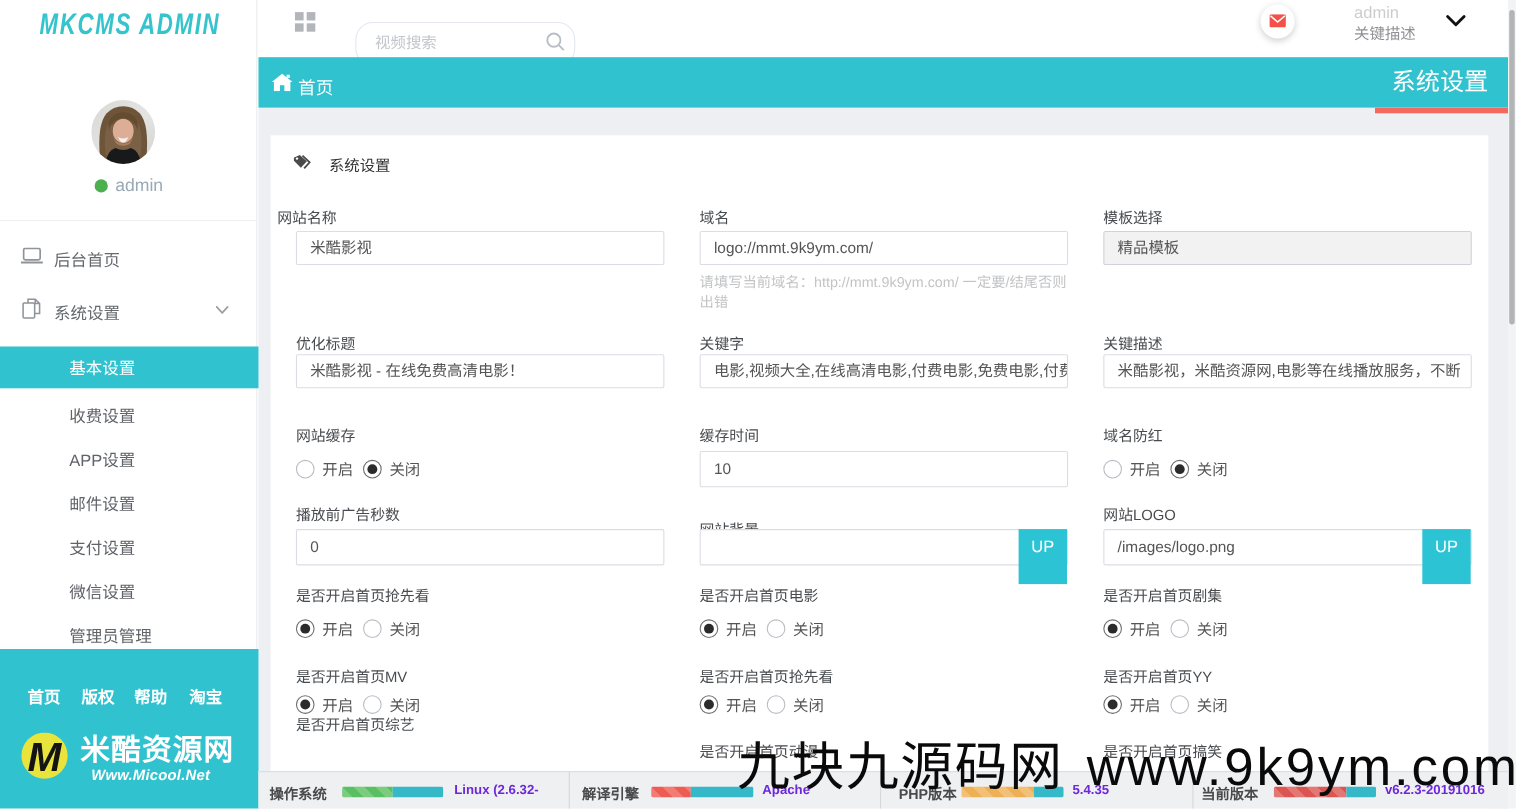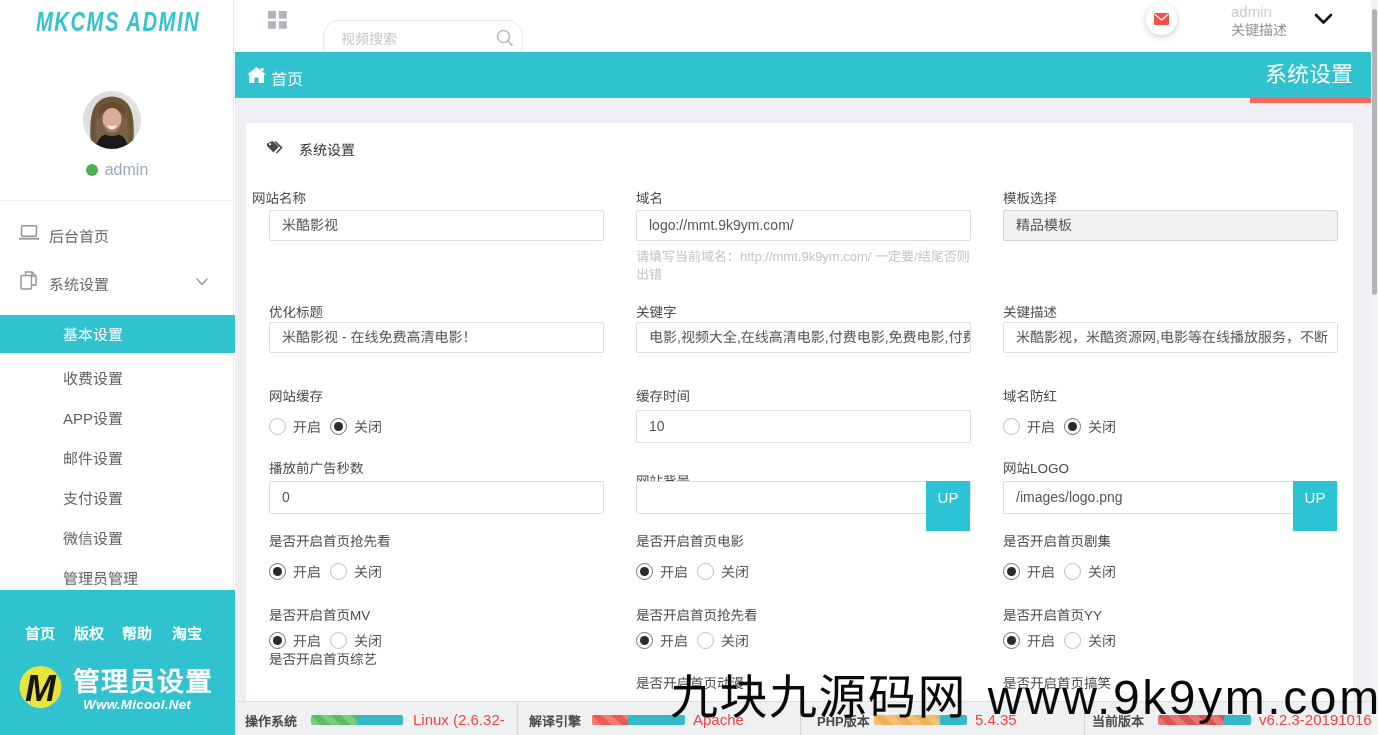--- a/index.html
+++ b/index.html
@@ -45,21 +45,21 @@
   .rgroup { position:absolute; height:20px; display:flex; align-items:center; font-size:14px; color:#555;justify-content:flex-end; }
   .radio { width:17px; height:17px; border:1px solid #b9bdc3; border-radius:50%; margin-right:7px; position:relative; background:#fff; flex:none; }
   .radio.sel { border-color:#6f6f6f; }
   .radio.sel:after { content:""; position:absolute; left:3px; top:3px; width:9px; height:9px; border-radius:50%; background:#2b2b2b; }
   .rtext { margin-right:9px; }
   .helper { position:absolute; font-size:13px; color:#c3c4c6; line-height:18px; }
   
   #statusbar { position:absolute; left:235px; top:701px; width:1136px; height:34px; background:#eff0f2; border-top:1px solid #dcdcdc; z-index:7; }
   .sep { position:absolute; top:701px; width:1px; height:34px; background:#d8d8d8; z-index:8; }
   .slabel { position:absolute; top:711px; font-size:13px; font-weight:bold; color:#4a4a4a; z-index:8; }
-  .sval { position:absolute; top:711px; font-size:15px; color:#ef4444; z-index:8; }
+  .sval { position:absolute; top:711px; font-size:12px; color:#6d28d9; z-index:8;font-weight:bold; }
   .pbar { position:absolute; top:715px; height:10px; display:flex; z-index:8; border-radius:2px; overflow:hidden; }
   .pseg { height:10px; }
   .striped { background-image:repeating-linear-gradient(45deg, rgba(255,255,255,0.20) 0 7px, rgba(255,255,255,0) 7px 14px); }
   
   #watermark { position:absolute; left:670px; top:658px; font-size:48px; letter-spacing:1.5px; color:#0a0a0a; z-index:40; white-space:nowrap; }
   #sbtrack { position:absolute; left:1371px; top:0; width:7px; height:735px; background:#f2f3f4; z-index:30; }
   #sbthumb { position:absolute; left:1372px; top:9px; width:5px; height:286px; background:#b3b4b6; border-radius:3px; z-index:31; }
 </style>
 </head>
 <body>
@@ -283,19 +283,19 @@
 
 <div id="sfooter">
   <span class="flink" style="left:25px">首页</span>
   <span class="flink" style="left:74px">版权</span>
   <span class="flink" style="left:122px">帮助</span>
   <span class="flink" style="left:172px">淘宝</span>
   <svg style="position:absolute;left:19px;top:76px" width="44" height="44" viewBox="0 0 44 44">
     <circle cx="21.5" cy="21" r="21" fill="#e9e43c"></circle>
     <text x="6" y="35" font-family="Liberation Sans, sans-serif" font-size="37" font-weight="bold" font-style="italic" fill="#141414">M</text>
   </svg>
-  <div style="position:absolute;left:73px;top:70px;font-size:27px;font-weight:bold;color:#fff;letter-spacing:1px">管理员设置</div>
+  <div style="position:absolute;left:73px;top:70px;font-size:27px;font-weight:bold;color:#fff;letter-spacing:1px">米酷资源网</div>
   <div style="position:absolute;left:83px;top:107px;font-size:13.5px;font-weight:bold;font-style:italic;color:#fff;letter-spacing:0.2px">Www.Micool.Net</div>
 </div>
 
 <div id="watermark">九块九源码网 <span style="letter-spacing:2.6px;margin-left:6px">www.9k9ym.com</span></div>
 <div id="sbtrack"></div>
 <div id="sbthumb"></div>
 
 </body></html>

